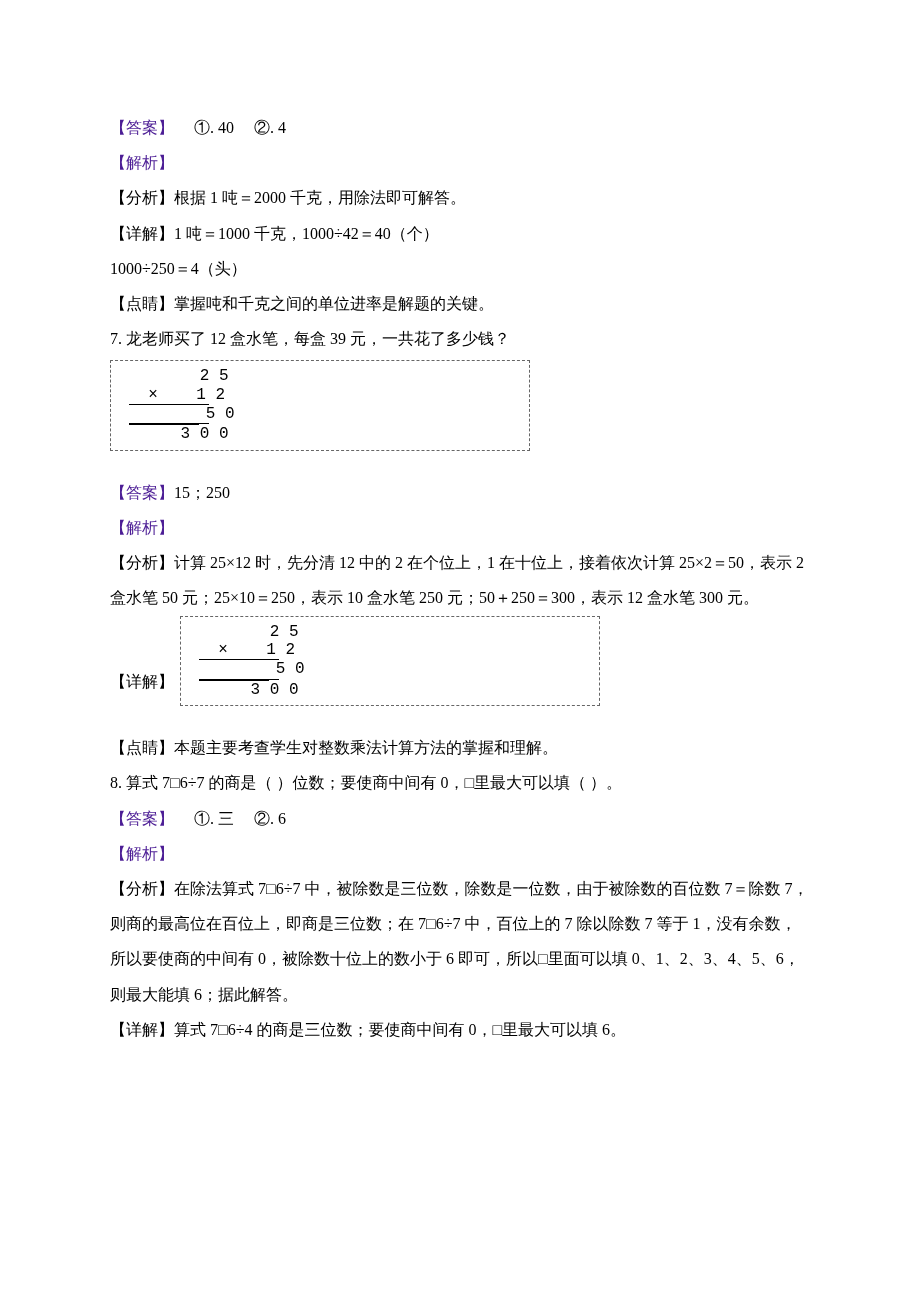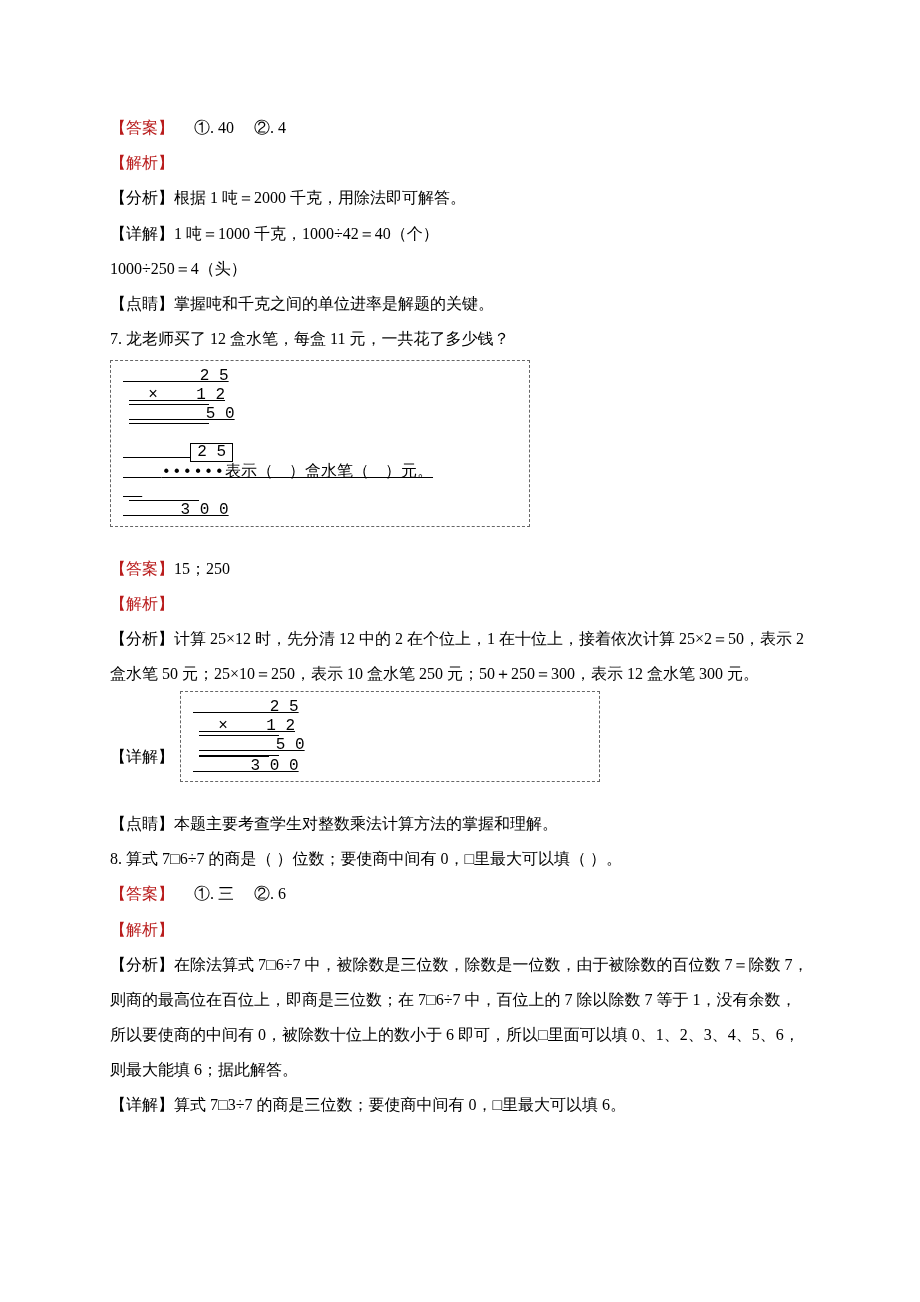--- a/index.html
+++ b/index.html
@@ -6,32 +6,31 @@
   body {
     margin: 0;
     background: #fff;
     font-family: "SimSun", "宋体", serif;
     color: #000;
     font-size: 16px;
     width: 920px;
     padding: 110px 110px 60px 110px;
     line-height: 2.2;
   }
-  .blue { color: #b91c1c; }
+  .blue { color: #4c1d95; }
   .para { margin: 0; }
   .calc-box {
     border: 1px dashed #666;
     padding: 6px 12px 6px 12px;
     margin: 4px 0 24px 0;
     width: 420px;
     line-height: 1.15;
     font-family: "Courier New", monospace;
     font-size: 16px;
     position: relative;
-    text-decoration: underline;
   }
   .calc-row { white-space: pre; }
   .box25 {
     display: inline-block;
     border: 1px solid #000;
     padding: 0 6px;
     line-height: 1.1;
     font-family: "Courier New", monospace;
   }
   .hr-300 {
@@ -74,31 +73,27 @@
 <p class="para">
   <span>【详解】</span><span>1 吨＝1000 千克，1000÷42＝40（个）</span>
 </p>
 <p class="para">1000÷250＝4（头）</p>
 
 <p class="para">
   <span>【点睛】</span><span>掌握吨和千克之间的单位进率是解题的关键。</span>
 </p>
 
 <p class="para">
-  <span>7. </span><span>龙老师买了 12 盒水笔，每盒 11 元，一共花了多少钱？</span>
+  <span>7. </span><span>龙老师买了 12 盒水笔，每盒 39 元，一共花了多少钱？</span>
 </p>
 
 <div class="calc-box">
   <div class="calc-row">        2 5</div>
   <div class="calc-row" style="border-bottom:1px solid #000; width:80px; margin-left:6px;">  ×    1 2</div>
   <div class="calc-row" style="border-bottom:1px solid #000; width:80px; margin-left:6px;">        5 0</div>
-  <div class="calc-row">
-    &nbsp;&nbsp;&nbsp;<span class="box25">2 5</span>
-    <span class="dots">••••••</span><span class="label-text"><span>表示（</span><span>    </span><span>）盒水笔（</span><span>    </span><span>）元。</span></span>
-  </div>
   <div class="hr-300" style="margin-left:6px;"></div>
   <div class="calc-row">      3 0 0</div>
 </div>
 
 <p class="para">
   <span class="blue">【答案】</span><span>15；250</span>
 </p>
 
 <p class="para blue">【解析】</p>
 
@@ -135,14 +130,14 @@
   <span>6</span>
 </p>
 
 <p class="para blue">【解析】</p>
 
 <p class="para">
   <span>【分析】</span><span>在除法算式 7□6÷7 中，被除数是三位数，除数是一位数，由于被除数的百位数 7＝除数 7，则商的最高位在百位上，即商是三位数；在 7□6÷7 中，百位上的 7 除以除数 7 等于 1，没有余数，所以要使商的中间有 0，被除数十位上的数小于 6 即可，所以□里面可以填 0、1、2、3、4、5、6，则最大能填 6；据此解答。</span>
 </p>
 
 <p class="para">
-  <span>【详解】</span><span>算式 7□3÷7 的商是三位数；要使商中间有 0，□里最大可以填 6。</span>
+  <span>【详解】</span><span>算式 7□6÷4 的商是三位数；要使商中间有 0，□里最大可以填 6。</span>
 </p>
 
 </body></html>

